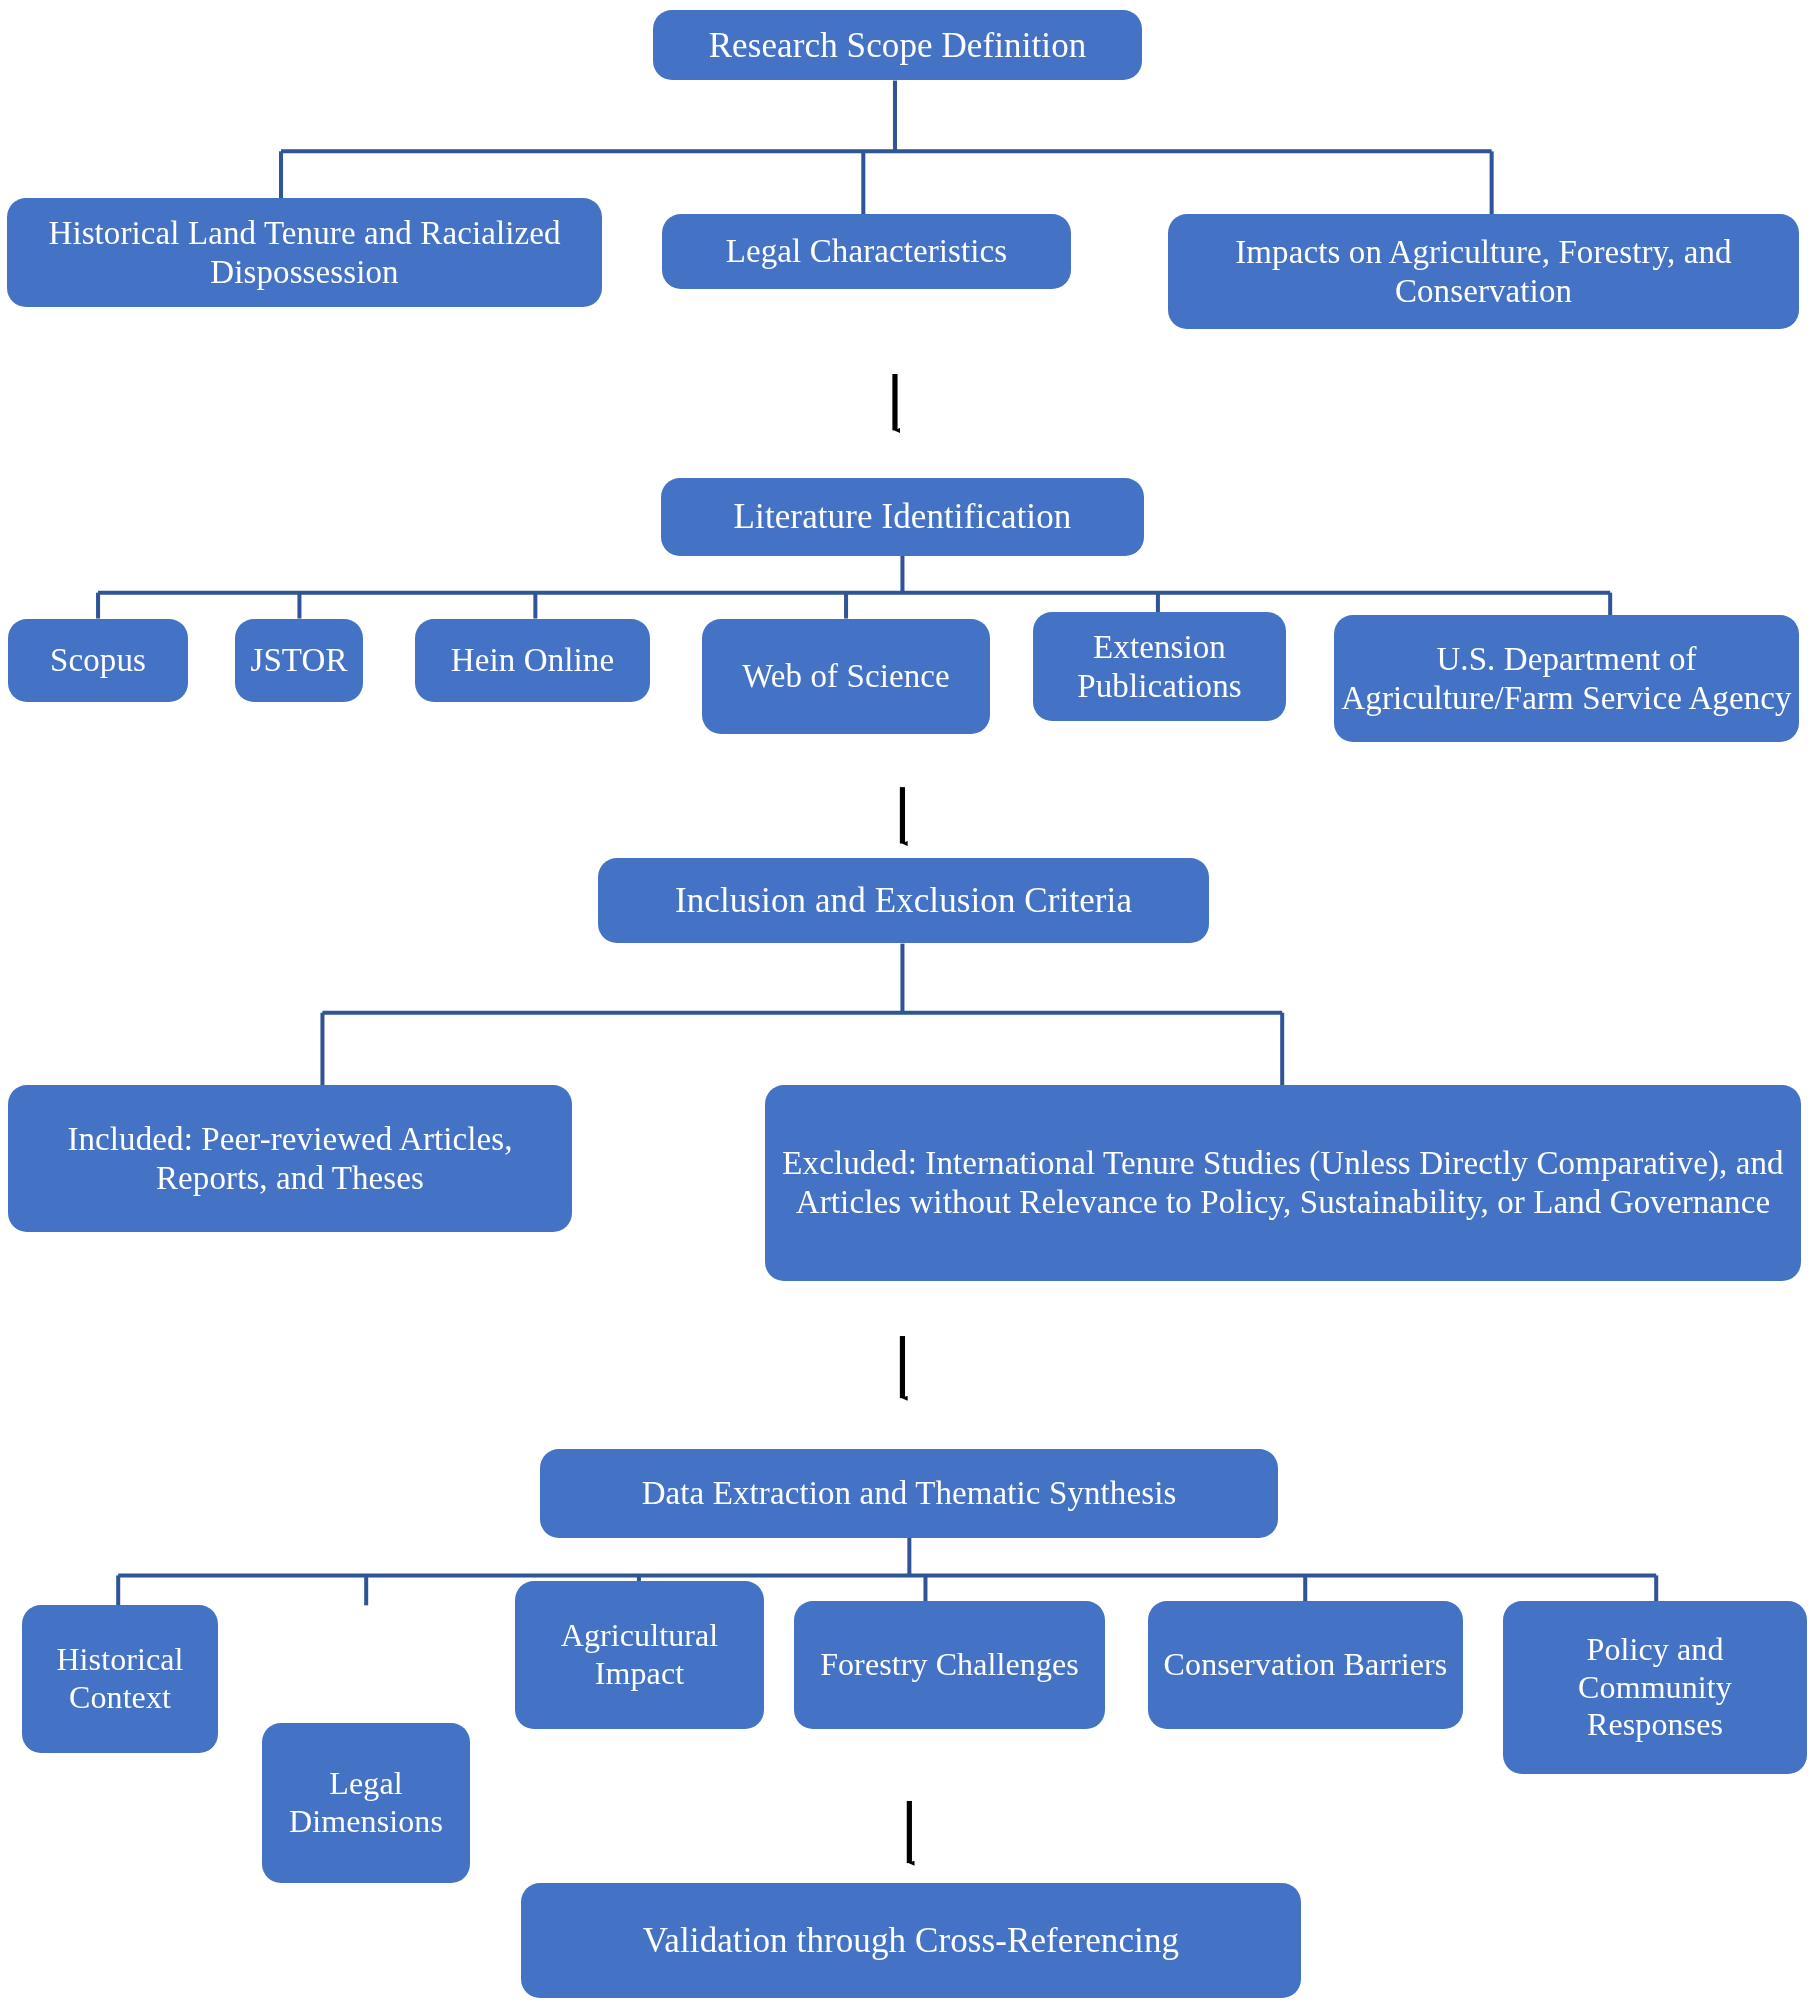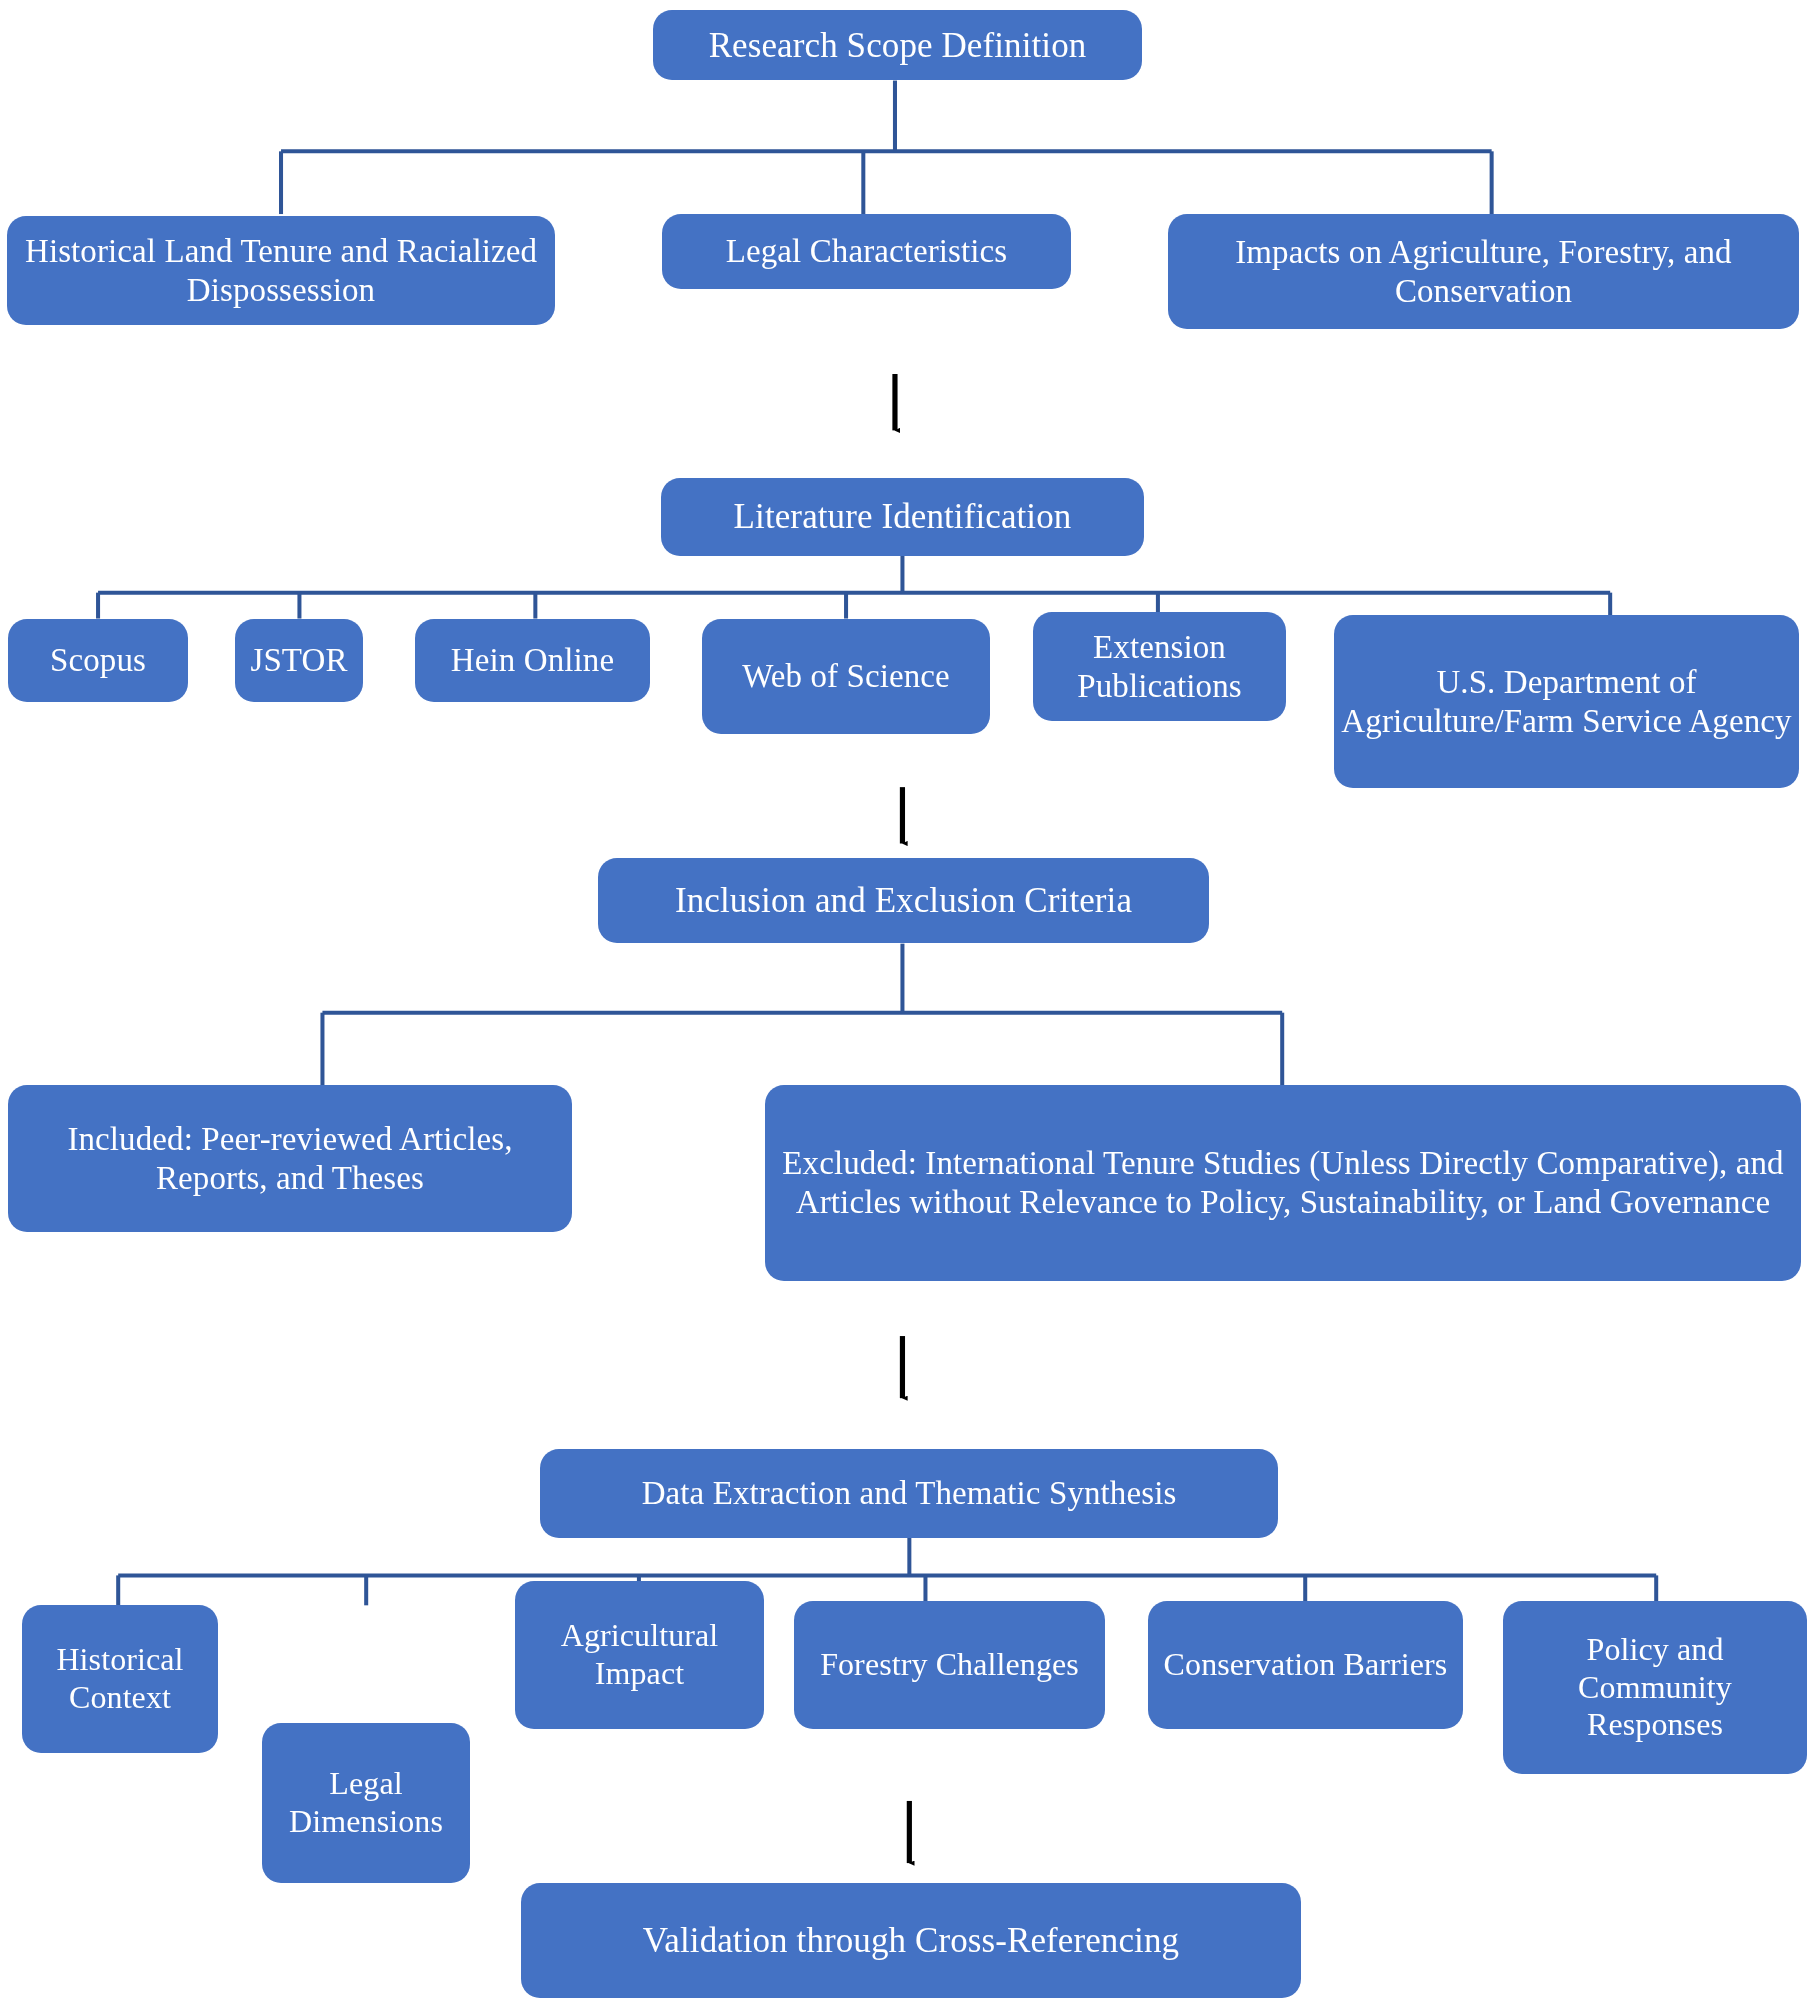--- a/index.html
+++ b/index.html
@@ -110,21 +110,21 @@
 
     <g stroke="#000000" stroke-width="9" fill="none">
       <line x1="1580" y1="3130" x2="1580" y2="3238" marker-end="url(#arrowhead)"></line>
     </g>
   </svg>
 
   <div class="node t-60" style="left:653px; top:10.4px; width:489px; height:70px;">
     <span>Research Scope Definition</span>
   </div>
 
-  <div class="node t-58" style="left:7px; top:216px; width:548px; height:109px;">
+  <div class="node t-58" style="left:7px; top:198px; width:595px; height:109px;">
     <span>Historical Land Tenure and Racialized Dispossession</span>
   </div>
 
   <div class="node t-58" style="left:662px; top:214px; width:409px; height:75px;">
     <span>Legal Characteristics</span>
   </div>
 
   <div class="node t-58" style="left:1168px; top:214px; width:631px; height:115px;">
     <span>Impacts on Agriculture, Forestry, and Conservation</span>
   </div>
@@ -146,21 +146,21 @@
   </div>
 
   <div class="node t-58" style="left:702px; top:619px; width:288px; height:115px;">
     <span>Web of Science</span>
   </div>
 
   <div class="node t-58" style="left:1033px; top:612px; width:253px; height:109px;">
     <span>Extension Publications</span>
   </div>
 
-  <div class="node t-58" style="left:1334px; top:615px; width:465px; height:173px;">
+  <div class="node t-58" style="left:1334px; top:615px; width:465px; height:127px;">
     <span>U.S. Department of Agriculture/Farm Service Agency</span>
   </div>
 
   <div class="node t-60" style="left:598px; top:858px; width:611px; height:85px;">
     <span>Inclusion and Exclusion Criteria</span>
   </div>
 
   <div class="node t-58" style="left:8px; top:1085px; width:564px; height:147px;">
     <span>Included: Peer-reviewed Articles, Reports, and Theses</span>
   </div>

